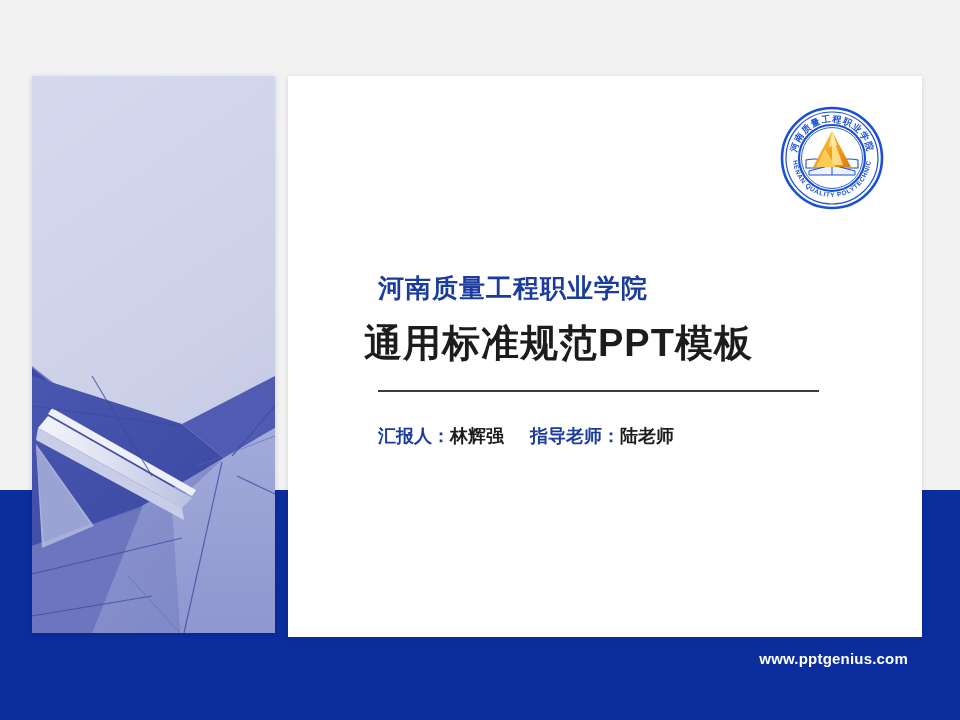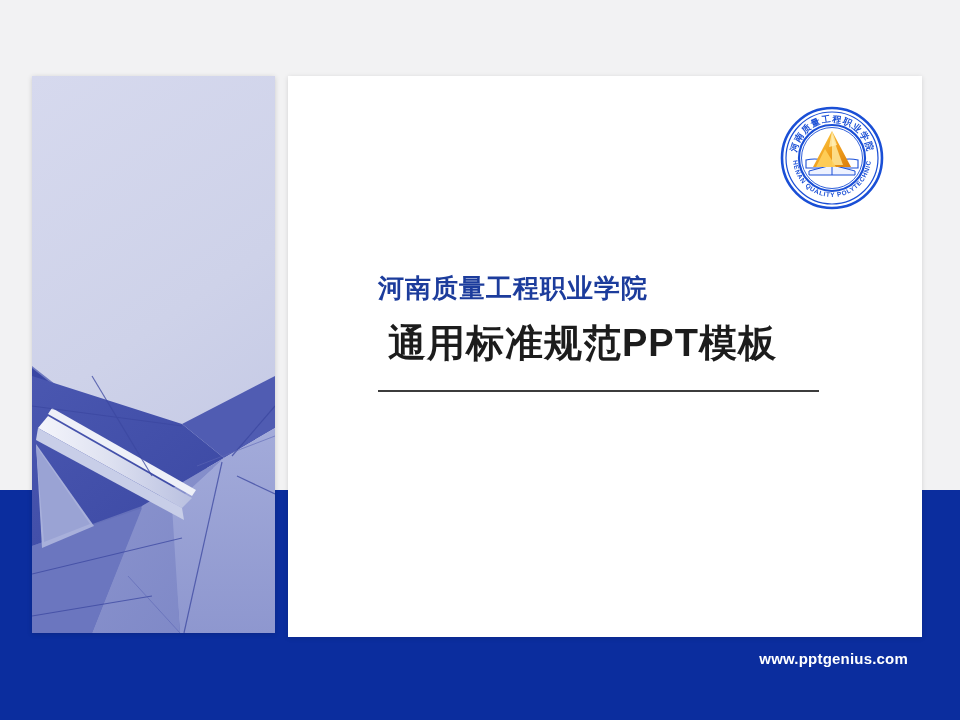--- a/index.html
+++ b/index.html
@@ -83,21 +83,21 @@
     left: 378px;
     top: 271px;
     font-size: 26px;
     font-weight: bold;
     color: #1c3c9c;
     letter-spacing: 1px;
     white-space: nowrap;
   }
   .maintitle {
     position: absolute;
-    left: 388px;
+    left: 364px;
     top: 318px;
     font-size: 38px;
     font-weight: bold;
     color: #1c1c1c;
     letter-spacing: 1px;
     white-space: nowrap;
   }
   .divider {
     position: absolute;
     left: 378px;
@@ -237,16 +237,19 @@
       <polygon points="53,26 58,40 50,42" fill="#fff0b8" opacity="0.8"></polygon>
     </svg>
   </div>
 
   <div class="subtitle">河南质量工程职业学院</div>
 
   <div class="maintitle">通用标准规范PPT模板</div>
 
   <div class="divider"></div>
 
+  <div class="presenter-row">
+    <span class="lbl">汇报人：</span><span class="val">林辉强</span><span class="gap"></span><span class="lbl">指导老师：</span><span class="val">陆老师</span>
+  </div>
 
   <div class="site-url">www.pptgenius.com</div>
 
 </div>
 
 </body></html>

